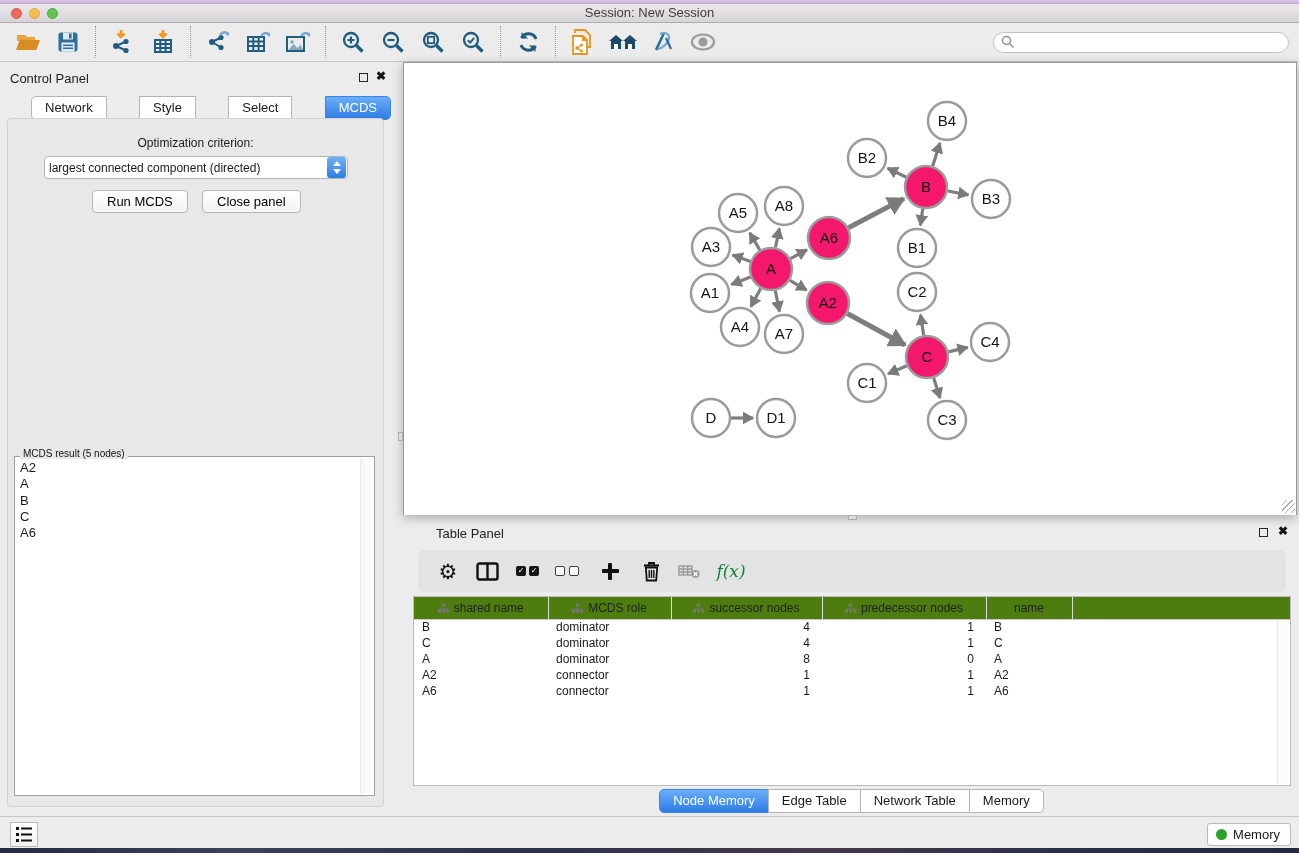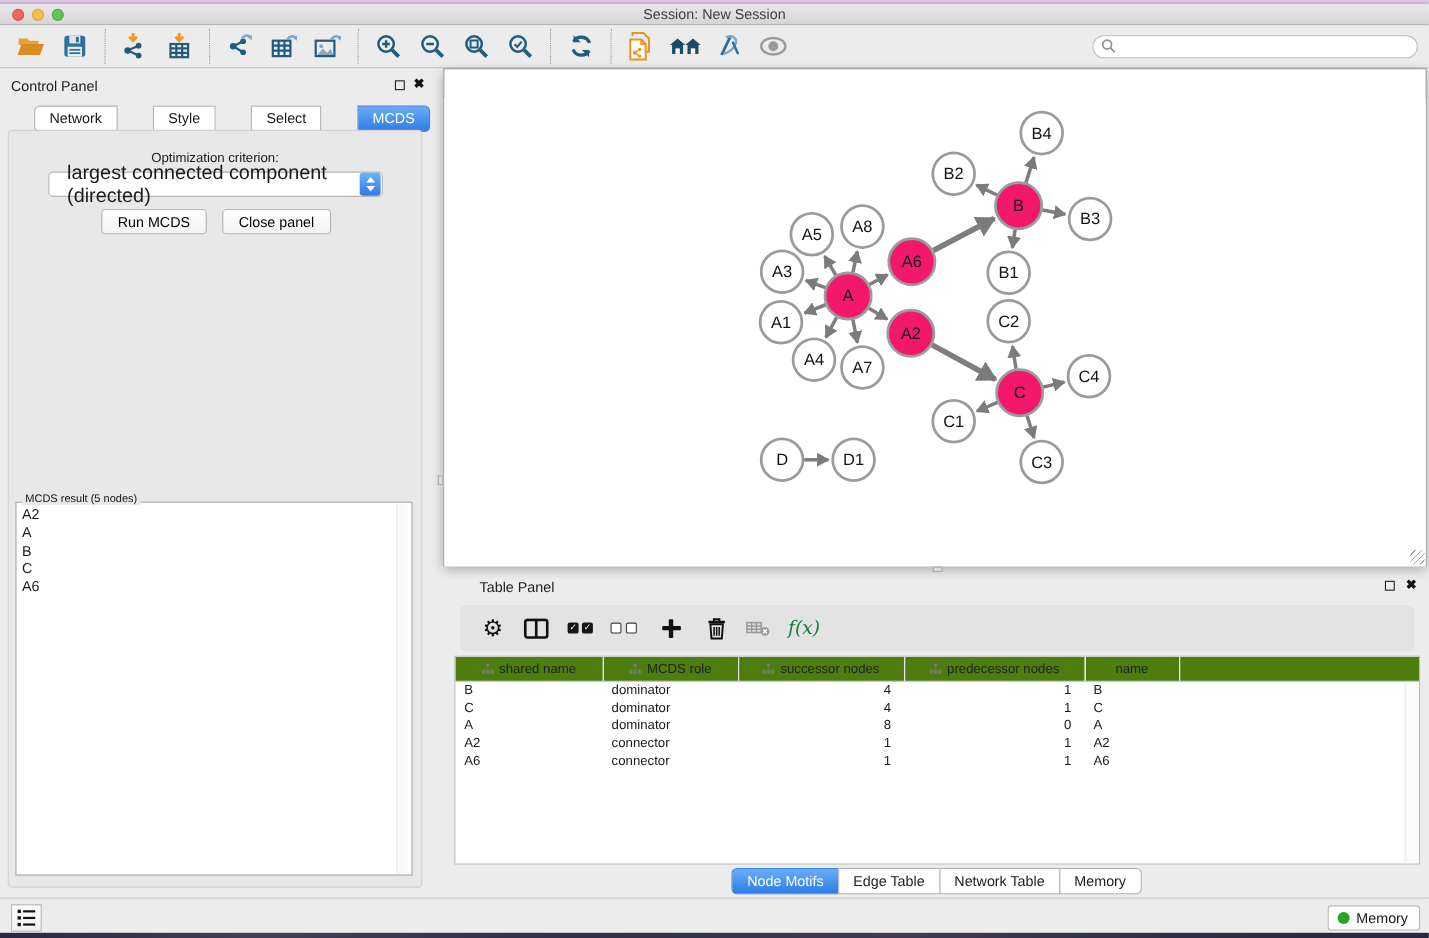--- a/index.html
+++ b/index.html
@@ -37,21 +37,21 @@
     margin-left:-1px; color:#1a1a1a; cursor:default; }
   .ptab:first-child { border-radius:5px 0 0 5px; }
   .ptab:last-child { border-radius:0 5px 5px 0; }
   .ptab.sel { background:linear-gradient(#6aaef9,#2e7ce5); border-color:#3a86e8; color:#fff; }
 
   .cp-body { position:absolute; left:7px; right:7px; top:56px; bottom:7px;
     background:#e9e8e9; border:1px solid #d2d1d2; border-radius:4px; }
   .opt-label { position:absolute; left:0; right:0; top:17px; text-align:center; font-size:12px; }
   .dropdown { position:absolute; left:36px; right:35px; top:37px; height:23px; background:#fff;
     border:1px solid #b5b5b5; border-radius:4px; display:flex; align-items:center; cursor:default; }
-  .dropdown .val { font-size:18px; padding-left:16px; flex:1; }
+  .dropdown .val { font-size:12px; padding-left:4px; flex:1; }
   .stepper { width:19px; height:21px; border-radius:3px; margin-right:1px;
     background:linear-gradient(#6fb1fa,#2d7ce2); position:relative; }
   .stepper::before, .stepper::after { content:""; position:absolute; left:5.5px; border-left:4px solid transparent; border-right:4px solid transparent; }
   .stepper::before { top:4px; border-bottom:5px solid #fff; }
   .stepper::after { bottom:4px; border-top:5px solid #fff; }
   .btn { position:absolute; top:71px; height:23px; background:linear-gradient(#ffffff,#f3f3f3);
     border:1px solid #b5b5b5; border-radius:4px; font-size:13px; font-family:inherit; padding:0 14px; cursor:default; }
   .btn.run { left:84px; } .btn.closep { left:194px; }
 
   .groupbox { position:absolute; left:6px; right:8px; top:337px; height:340px;
@@ -567,21 +567,21 @@
             <td class="num">1</td>
             <td>A6</td>
             <td></td>
           </tr>
         </tbody>
     </table>
     <div class="tp-vscroll"></div>
   </div>
 
   <div class="tp-tabs" id="tp-tabs">
-      <div class="ptab sel">Node Motifs</div>
+      <div class="ptab sel">Node Memory</div>
       <div class="ptab">Edge Table</div>
       <div class="ptab">Network Table</div>
       <div class="ptab">Memory</div>
     </div>
 </div>
 
 <div class="statusbar">
   <div class="list-btn">
     <svg width="18" height="17" viewBox="0 0 18 17">
       <g fill="#111">

